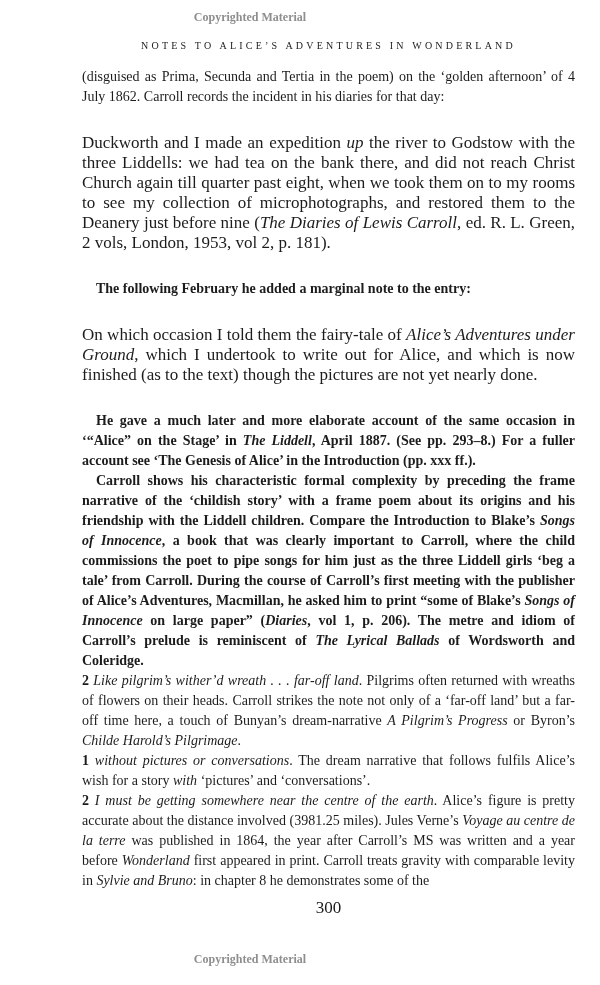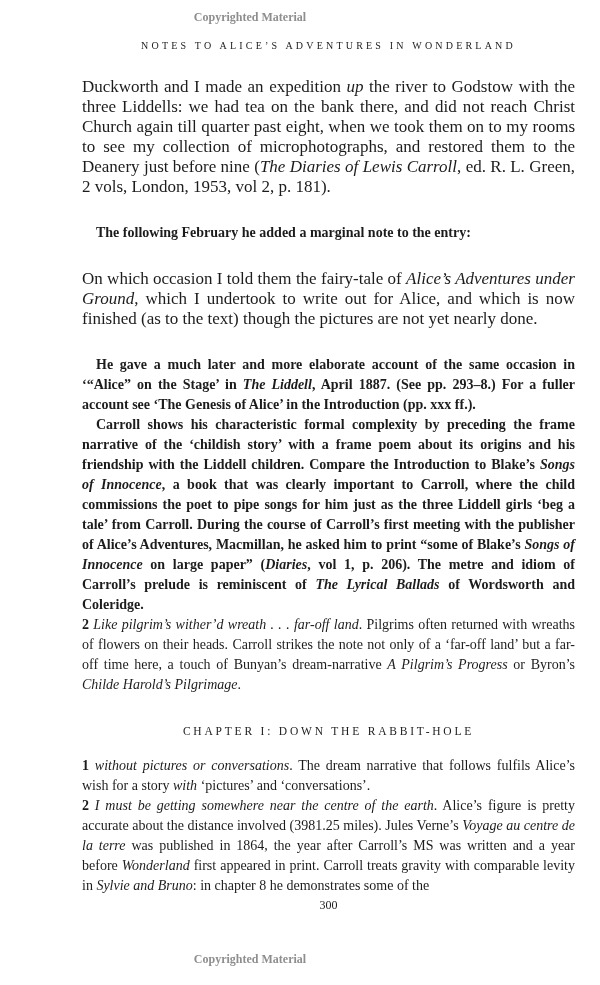--- a/index.html
+++ b/index.html
@@ -23,38 +23,38 @@
   .block.para-indent{text-indent:14px;font-weight:bold;}
   .block.quote{font-size:17px;line-height:20px;margin:26px 0;}
   .block.chapter-heading{
     text-align:center;font-size:11.5px;letter-spacing:2.8px;
     margin:26px 0 15px 0;white-space:nowrap;text-indent:0;
   }
   .seg-b{font-weight:bold;}
   .seg-i{font-style:italic;}
   .page-number{
     position:absolute;top:898px;left:82px;width:493px;text-align:center;
-    font-size:12px;color:#1c1c1c;
+    font-size:17px;color:#1c1c1c;
   }
 </style>
 </head>
 <body>
 
 <div class="copyright-banner copyright-top">Copyrighted Material</div>
 
 <div class="text-column">
   <div class="running-header">NOTES TO ALICE’S ADVENTURES IN WONDERLAND</div>
   <div id="blocks-host">
+      <p class="block para"><span>(disguised as Prima, Secunda and Tertia in the poem) on the ‘golden afternoon’ of 4 July 1862. Carroll records the incident in his diaries for that day:</span></p>
       <p class="block quote"><span>Duckworth and I made an expedition </span><span class="seg-i">up</span><span> the river to Godstow with the three Liddells: we had tea on the bank there, and did not reach Christ Church again till quarter past eight, when we took them on to my rooms to see my collection of microphotographs, and restored them to the Deanery just before nine (</span><span class="seg-i">The Diaries of Lewis Carroll</span><span>, ed. R. L. Green, 2 vols, London, 1953, vol 2, p. 181).</span></p>
       <p class="block para-indent"><span>The following February he added a marginal note to the entry:</span></p>
       <p class="block quote"><span>On which occasion I told them the fairy-tale of </span><span class="seg-i">Alice’s Adventures under Ground</span><span>, which I undertook to write out for Alice, and which is now finished (as to the text) though the pictures are not yet nearly done.</span></p>
       <p class="block para-indent"><span>He gave a much later and more elaborate account of the same occasion in ‘“Alice” on the Stage’ in </span><span class="seg-i">The Liddell</span><span>, April 1887. (See pp. 293–8.) For a fuller account see ‘The Genesis of Alice’ in the Introduction (pp. xxx ff.).</span></p>
       <p class="block para-indent"><span>Carroll shows his characteristic formal complexity by preceding the frame narrative of the ‘childish story’ with a frame poem about its origins and his friendship with the Liddell children. Compare the Introduction to Blake’s </span><span class="seg-i">Songs of Innocence</span><span>, a book that was clearly important to Carroll, where the child commissions the poet to pipe songs for him just as the three Liddell girls ‘beg a tale’ from Carroll. During the course of Carroll’s first meeting with the publisher of Alice’s Adventures, Macmillan, he asked him to print “some of Blake’s </span><span class="seg-i">Songs of Innocence</span><span> on large paper” (</span><span class="seg-i">Diaries</span><span>, vol 1, p. 206). The metre and idiom of Carroll’s prelude is reminiscent of </span><span class="seg-i">The Lyrical Ballads</span><span> of Wordsworth and Coleridge.</span></p>
       <p class="block note"><span class="seg-b">2</span><span> </span><span class="seg-i">Like pilgrim’s wither’d wreath . . . far-off land</span><span>. Pilgrims often returned with wreaths of flowers on their heads. Carroll strikes the note not only of a ‘far-off land’ but a far-off time here, a touch of Bunyan’s dream-narrative </span><span class="seg-i">A Pilgrim’s Progress</span><span> or Byron’s </span><span class="seg-i">Childe Harold’s Pilgrimage</span><span>.</span></p>
-      <p class="block chapter-heading"><span>CHAPTER I: DOWN THE RABBIT-HOLE</span></p>
       <p class="block note"><span class="seg-b">1</span><span> </span><span class="seg-i">without pictures or conversations</span><span>. The dream narrative that follows fulfils Alice’s wish for a story </span><span class="seg-i">with</span><span> ‘pictures’ and ‘conversations’.</span></p>
       <p class="block note"><span class="seg-b">2</span><span> </span><span class="seg-i">I must be getting somewhere near the centre of the earth</span><span>. Alice’s figure is pretty accurate about the distance involved (3981.25 miles). Jules Verne’s </span><span class="seg-i">Voyage au centre de la terre</span><span> was published in 1864, the year after Carroll’s MS was written and a year before </span><span class="seg-i">Wonderland</span><span> first appeared in print. Carroll treats gravity with comparable levity in </span><span class="seg-i">Sylvie and Bruno</span><span>: in chapter 8 he demonstrates some of the</span></p>
     </div>
 </div>
 
 <div class="page-number">300</div>
 
 <div class="copyright-banner copyright-bottom">Copyrighted Material</div>
 
 </body></html>

